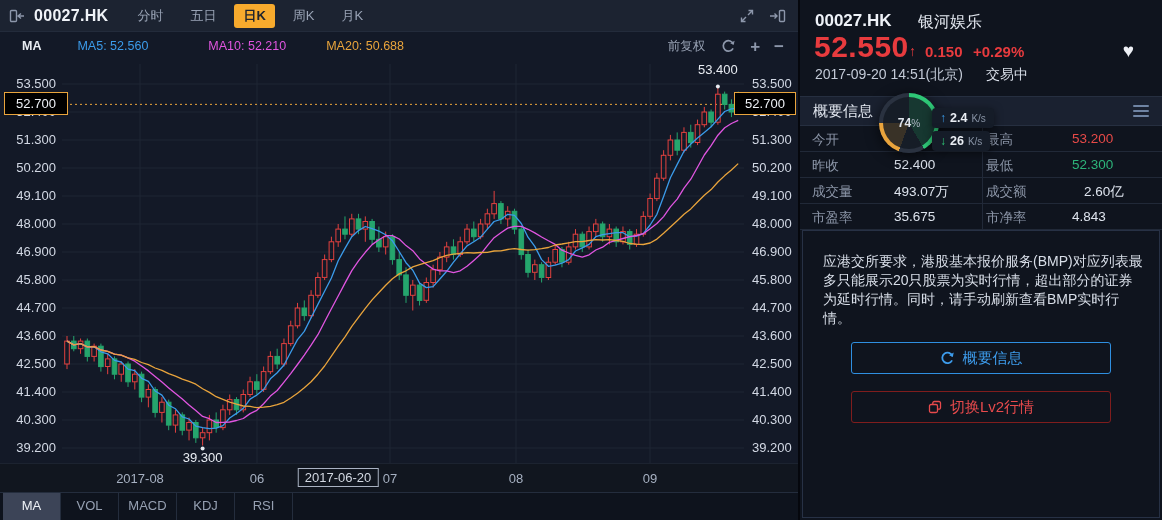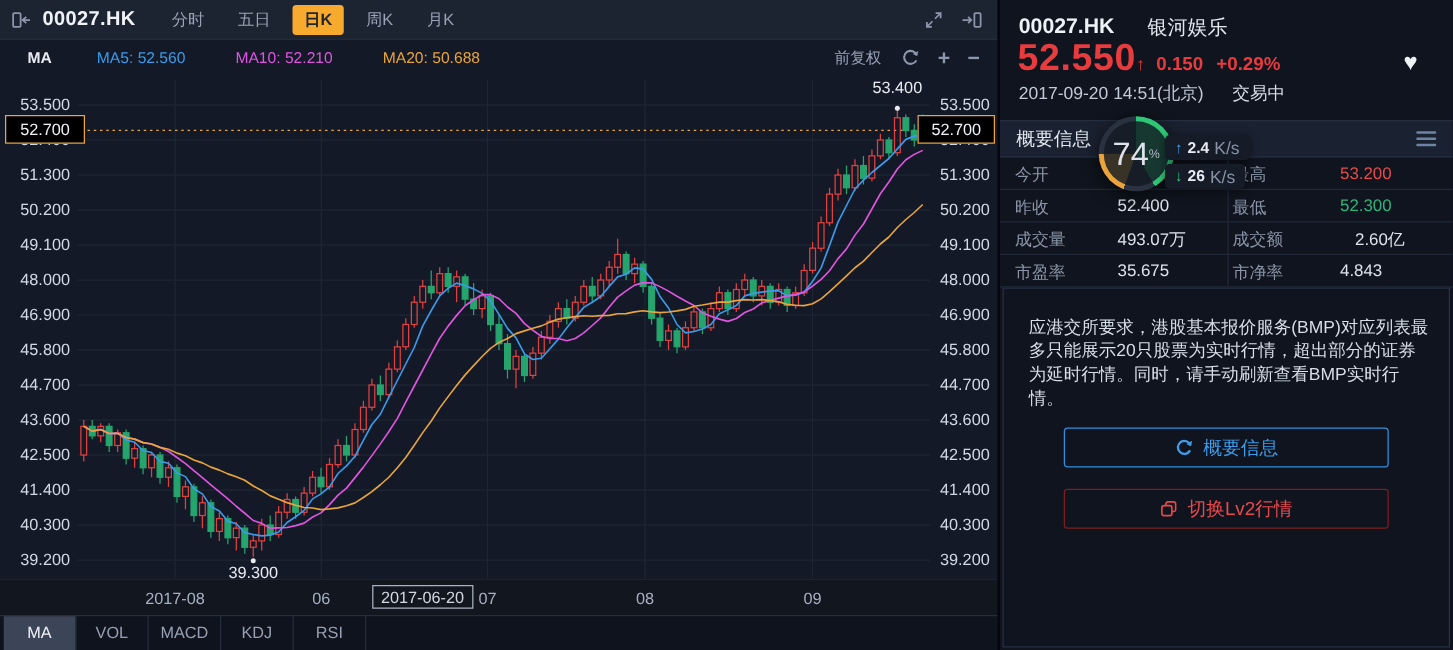--- a/index.html
+++ b/index.html
@@ -82,28 +82,28 @@
        justify-content:center;gap:8px;font-size:15px;box-sizing:border-box;cursor:pointer;background:transparent;}
   .btn-refresh{margin-top:14px;border:1px solid #2f8fe0;color:#3d9cec;}
   .btn-lv2{margin-top:17px;border:1px solid #7f1d1d;color:#e74a4c;}
 
   
   .gauge{position:absolute;left:79px;top:93px;width:60px;height:60px;border-radius:50%;z-index:9;
          background:conic-gradient(#2ec776 0deg 150deg,#2a3240 150deg 200deg,#e9a43c 200deg 270deg,#2a3240 270deg 360deg);
          box-shadow:0 3px 14px rgba(0,0,0,.65);}
   .gauge-inner{position:absolute;inset:4px;border-radius:50%;background:rgba(18,24,34,.82);
                display:flex;align-items:center;justify-content:center;}
-  .gauge-pct{font-size:26px;font-weight:normal;color:#dfe4ec;}
+  .gauge-pct{font-size:12px;font-weight:bold;color:#dfe4ec;}
   .gauge-suffix{font-size:10px;color:#aeb6c4;}
   .chip{position:absolute;background:#151c28;border-radius:4px;height:20px;display:flex;align-items:center;
         padding:0 8px;gap:4px;box-shadow:0 2px 8px rgba(0,0,0,.5);z-index:9;}
   .chip-up-arrow{color:#3b9bea;font-size:12px;font-weight:bold;}
   .chip-down-arrow{color:#2ec776;font-size:12px;font-weight:bold;}
   .chip-val{font-size:12.5px;font-weight:bold;color:#e9edf3;}
-  .chip-unit{font-size:14px;color:#8893a5;}
+  .chip-unit{font-size:10px;color:#8893a5;}
   .chip1{top:108px;left:132px;}
   .chip2{top:131px;left:132px;}
 </style>
 </head>
 <body>
 
 <div class="app">
 
   <div class="chart-pane">
 
@@ -131,21 +131,21 @@
             <path d="M2 8 H9 M6.5 5.5 L9 8 L6.5 10.5" fill="none" stroke="#8d97ab" stroke-width="1.4"></path>
             <rect x="11.5" y="2.5" width="5" height="11" rx="1" fill="none" stroke="#8d97ab" stroke-width="1.4"></rect>
           </svg>
       </span>
     </div>
 
     <div class="ma-bar">
       <span class="ma-name">MA</span>
       <span id="ma-items" style="display:flex;">
           <span class="ma-item" style="color: rgb(59, 155, 234);">MA5: 52.560</span>
-          <span class="ma-item" style="color: rgb(224, 85, 224);">MA10: 52.210</span>
+          <span class="ma-item" style="color: rgb(224, 85, 224); margin-left: 20px;">MA10: 52.210</span>
           <span class="ma-item" style="color: rgb(233, 164, 60);">MA20: 50.688</span>
         </span>
       <span class="ma-spacer"></span>
       <span class="adjust">前复权</span>
       <span class="mb-icon">
         <svg width="15" height="15" viewBox="0 0 15 15">
             <path d="M12.1 9.3 A5.2 5.2 0 1 1 12.4 5.2" fill="none" stroke="#8d97ab" stroke-width="1.7"></path>
             <path d="M13.6 1.7 L12.7 5.8 L9.2 4.2 Z" fill="#8d97ab"></path>
           </svg>
       </span>

